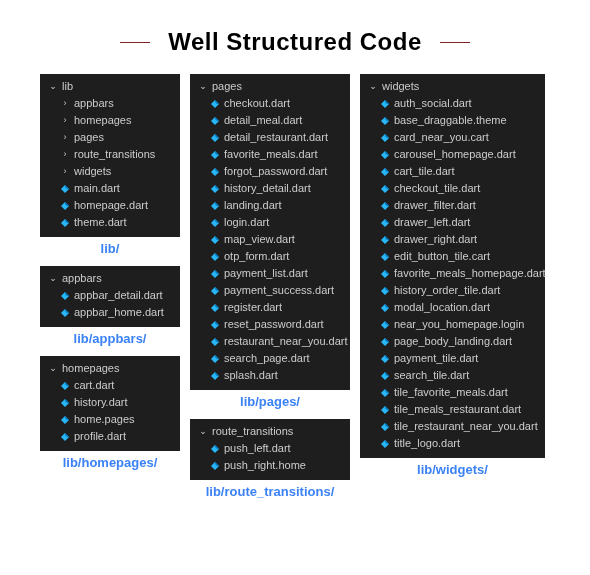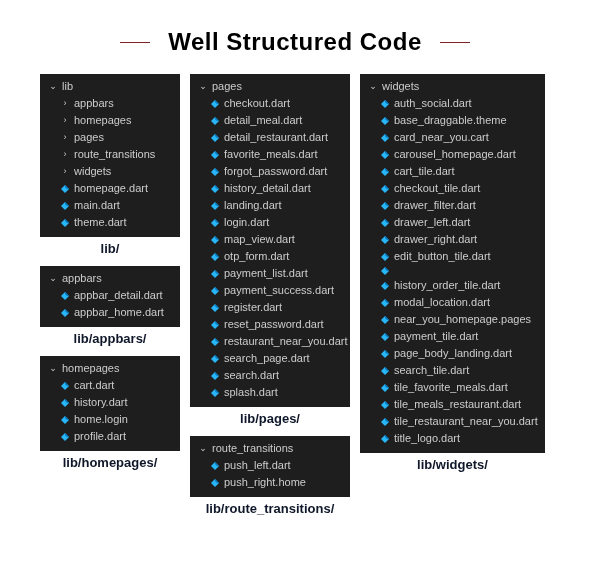--- a/index.html
+++ b/index.html
@@ -38,21 +38,21 @@
   .panel {
     background: #1e1e1e;
     padding: 4px 0 6px 0;
     min-width: 130px;
   }
   .caption {
     font-weight: 800;
     font-size: 13px;
     text-align: center;
     margin-top: 4px;
-    color: #0f172a;
+    color: #3b82f6;
   }
   .row {
     display: flex;
     align-items: center;
     gap: 4px;
     padding: 1px 6px 1px 8px;
     font-size: 11px;
     line-height: 15px;
     color: #ccc;
     white-space: nowrap;
@@ -118,30 +118,30 @@
             </div>
           </div>
         <div>
             <div class="row file-row indent-1">
               <span class="icon-dart">
                 <svg viewBox="0 0 10 10">
                   <polygon points="1,5 5,1 9,5 5,9" fill="#29b6f6"></polygon>
                   <polygon points="5,1 9,5 7,5 5,3" fill="#0277bd"></polygon>
                 </svg>
               </span>
+              <span class="label">main.dart</span>
+            </div>
+            <div class="row file-row indent-1">
+              <span class="icon-dart">
+                <svg viewBox="0 0 10 10">
+                  <polygon points="1,5 5,1 9,5 5,9" fill="#29b6f6"></polygon>
+                  <polygon points="5,1 9,5 7,5 5,3" fill="#0277bd"></polygon>
+                </svg>
+              </span>
               <span class="label">homepage.dart</span>
-            </div>
-            <div class="row file-row indent-1">
-              <span class="icon-dart">
-                <svg viewBox="0 0 10 10">
-                  <polygon points="1,5 5,1 9,5 5,9" fill="#29b6f6"></polygon>
-                  <polygon points="5,1 9,5 7,5 5,3" fill="#0277bd"></polygon>
-                </svg>
-              </span>
-              <span class="label">main.dart</span>
             </div>
             <div class="row file-row indent-1">
               <span class="icon-dart">
                 <svg viewBox="0 0 10 10">
                   <polygon points="1,5 5,1 9,5 5,9" fill="#29b6f6"></polygon>
                   <polygon points="5,1 9,5 7,5 5,3" fill="#0277bd"></polygon>
                 </svg>
               </span>
               <span class="label">theme.dart</span>
             </div>
@@ -205,21 +205,21 @@
               </span>
               <span class="label">history.dart</span>
             </div>
             <div class="row file-row indent-1">
               <span class="icon-dart">
                 <svg viewBox="0 0 10 10">
                   <polygon points="1,5 5,1 9,5 5,9" fill="#29b6f6"></polygon>
                   <polygon points="5,1 9,5 7,5 5,3" fill="#0277bd"></polygon>
                 </svg>
               </span>
-              <span class="label">home.login</span>
+              <span class="label">home.pages</span>
             </div>
             <div class="row file-row indent-1">
               <span class="icon-dart">
                 <svg viewBox="0 0 10 10">
                   <polygon points="1,5 5,1 9,5 5,9" fill="#29b6f6"></polygon>
                   <polygon points="5,1 9,5 7,5 5,3" fill="#0277bd"></polygon>
                 </svg>
               </span>
               <span class="label">profile.dart</span>
             </div>
@@ -373,29 +373,20 @@
               <span class="label">restaurant_near_you.dart</span>
             </div>
             <div class="row file-row indent-1">
               <span class="icon-dart">
                 <svg viewBox="0 0 10 10">
                   <polygon points="1,5 5,1 9,5 5,9" fill="#29b6f6"></polygon>
                   <polygon points="5,1 9,5 7,5 5,3" fill="#0277bd"></polygon>
                 </svg>
               </span>
               <span class="label">search_page.dart</span>
-            </div>
-            <div class="row file-row indent-1">
-              <span class="icon-dart">
-                <svg viewBox="0 0 10 10">
-                  <polygon points="1,5 5,1 9,5 5,9" fill="#29b6f6"></polygon>
-                  <polygon points="5,1 9,5 7,5 5,3" fill="#0277bd"></polygon>
-                </svg>
-              </span>
-              <span class="label">search.dart</span>
             </div>
             <div class="row file-row indent-1">
               <span class="icon-dart">
                 <svg viewBox="0 0 10 10">
                   <polygon points="1,5 5,1 9,5 5,9" fill="#29b6f6"></polygon>
                   <polygon points="5,1 9,5 7,5 5,3" fill="#0277bd"></polygon>
                 </svg>
               </span>
               <span class="label">splash.dart</span>
             </div>
@@ -523,29 +514,30 @@
               </span>
               <span class="label">drawer_right.dart</span>
             </div>
             <div class="row file-row indent-1">
               <span class="icon-dart">
                 <svg viewBox="0 0 10 10">
                   <polygon points="1,5 5,1 9,5 5,9" fill="#29b6f6"></polygon>
                   <polygon points="5,1 9,5 7,5 5,3" fill="#0277bd"></polygon>
                 </svg>
               </span>
-              <span class="label">edit_button_tile.dart</span>
-            </div>
-            <div class="row file-row indent-1">
-              <span class="icon-dart">
-                <svg viewBox="0 0 10 10">
-                  <polygon points="1,5 5,1 9,5 5,9" fill="#29b6f6"></polygon>
-                  <polygon points="5,1 9,5 7,5 5,3" fill="#0277bd"></polygon>
-                </svg>
-              </span>
+              <span class="label">edit_button_tile.cart</span>
+            </div>
+            <div class="row file-row indent-1">
+              <span class="icon-dart">
+                <svg viewBox="0 0 10 10">
+                  <polygon points="1,5 5,1 9,5 5,9" fill="#29b6f6"></polygon>
+                  <polygon points="5,1 9,5 7,5 5,3" fill="#0277bd"></polygon>
+                </svg>
+              </span>
+              <span class="label">favorite_meals_homepage.dart</span>
             </div>
             <div class="row file-row indent-1">
               <span class="icon-dart">
                 <svg viewBox="0 0 10 10">
                   <polygon points="1,5 5,1 9,5 5,9" fill="#29b6f6"></polygon>
                   <polygon points="5,1 9,5 7,5 5,3" fill="#0277bd"></polygon>
                 </svg>
               </span>
               <span class="label">history_order_tile.dart</span>
             </div>
@@ -558,39 +550,39 @@
               </span>
               <span class="label">modal_location.dart</span>
             </div>
             <div class="row file-row indent-1">
               <span class="icon-dart">
                 <svg viewBox="0 0 10 10">
                   <polygon points="1,5 5,1 9,5 5,9" fill="#29b6f6"></polygon>
                   <polygon points="5,1 9,5 7,5 5,3" fill="#0277bd"></polygon>
                 </svg>
               </span>
-              <span class="label">near_you_homepage.pages</span>
+              <span class="label">near_you_homepage.login</span>
+            </div>
+            <div class="row file-row indent-1">
+              <span class="icon-dart">
+                <svg viewBox="0 0 10 10">
+                  <polygon points="1,5 5,1 9,5 5,9" fill="#29b6f6"></polygon>
+                  <polygon points="5,1 9,5 7,5 5,3" fill="#0277bd"></polygon>
+                </svg>
+              </span>
+              <span class="label">page_body_landing.dart</span>
             </div>
             <div class="row file-row indent-1">
               <span class="icon-dart">
                 <svg viewBox="0 0 10 10">
                   <polygon points="1,5 5,1 9,5 5,9" fill="#29b6f6"></polygon>
                   <polygon points="5,1 9,5 7,5 5,3" fill="#0277bd"></polygon>
                 </svg>
               </span>
               <span class="label">payment_tile.dart</span>
-            </div>
-            <div class="row file-row indent-1">
-              <span class="icon-dart">
-                <svg viewBox="0 0 10 10">
-                  <polygon points="1,5 5,1 9,5 5,9" fill="#29b6f6"></polygon>
-                  <polygon points="5,1 9,5 7,5 5,3" fill="#0277bd"></polygon>
-                </svg>
-              </span>
-              <span class="label">page_body_landing.dart</span>
             </div>
             <div class="row file-row indent-1">
               <span class="icon-dart">
                 <svg viewBox="0 0 10 10">
                   <polygon points="1,5 5,1 9,5 5,9" fill="#29b6f6"></polygon>
                   <polygon points="5,1 9,5 7,5 5,3" fill="#0277bd"></polygon>
                 </svg>
               </span>
               <span class="label">search_tile.dart</span>
             </div>

